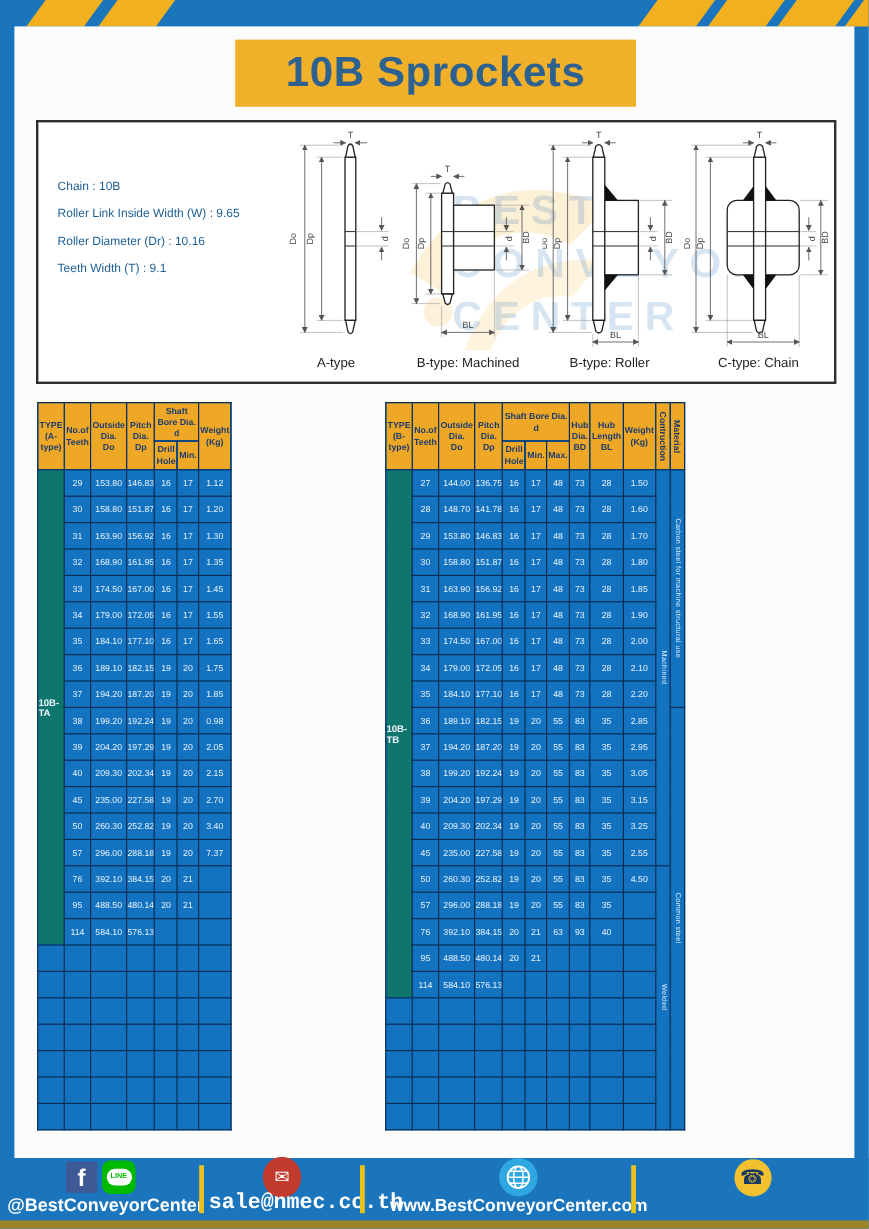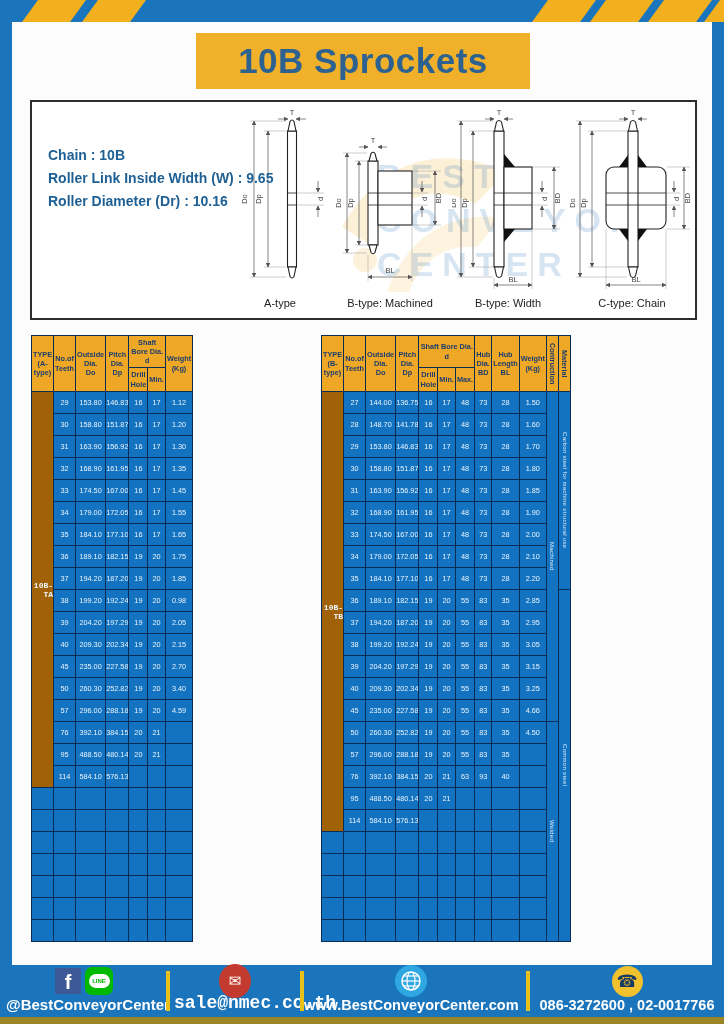--- a/index.html
+++ b/index.html
@@ -25,21 +25,21 @@
     position:absolute; left:18px; top:78px; width:667px; height:220px;
     background:#fff; border:2px solid #2e2e2e; overflow:hidden;
   }
   .wm-logo { position:absolute; left:295px; top:30px; opacity:.45; z-index:0; }
   .wm-text {
     position:absolute; left:345px; top:52px; z-index:0;
     font-size:34px; font-weight:bold; letter-spacing:9px; line-height:44px;
     color:rgba(35,110,185,0.18);
   }
   .spec-lines { position:absolute; left:16px; top:42px; z-index:2; }
-  .spec-line { font-size:14px; font-weight:bold; color:#1e5f94; line-height:23px; white-space:nowrap; }
+  .spec-line { font-size:10px; font-weight:normal; color:#1e5f94; line-height:23px; white-space:nowrap; }
   .diagrams { position:absolute; left:200px; top:5px; width:462px; display:flex; justify-content:space-between; z-index:1; }
   .fig { display:flex; flex-direction:column; align-items:center; }
   .fig-caption { font-size:11px; color:#222; margin-top:0px; white-space:nowrap; }
   svg .dim  { stroke:#555; stroke-width:.7; fill:none; }
   svg .ext  { stroke:#999; stroke-width:.5; fill:none; }
   svg .plate{ fill:#fff; stroke:#222; stroke-width:1.1; }
   svg .bore { stroke:#222; stroke-width:.8; }
   svg .weld { fill:#111; }
   svg .dl   { font-size:7.5px; fill:#444; font-family:"Liberation Sans",sans-serif; }
   
@@ -49,21 +49,21 @@
     background:#efa826; color:#1c3c6e; font-size:7.3px; font-weight:bold;
     text-align:center; line-height:1.25; padding:1px;
   }
   .spec-table thead tr.h1 { height:32px; }
   .spec-table thead tr.h2 { height:24px; }
   .spec-table tbody tr { height:22px; }
   .spec-table td.data-cell {
     background:#1373c0; color:#e8f3fd; font-size:7.3px; text-align:center; vertical-align:middle;
   }
   .spec-table td.type-cell {
-    background:#a16207; color:#eef6fd; font-size:8px; font-weight:bold; text-align:right; vertical-align:middle;font-family:Liberation Mono, monospace;
+    background:#0f766e; color:#eef6fd; font-size:8px; font-weight:bold; text-align:left; vertical-align:middle;
   }
   .vert-th { writing-mode:vertical-rl; text-align:center; }
   td.vert-cell {
     background:#1373c0; color:#d9ebfa; writing-mode:vertical-rl; font-size:6px;
     text-align:center; vertical-align:middle; white-space:nowrap; letter-spacing:.3px;
   }
   #table-a-mount .spec-table { left:0; top:0; }
   .table-a-wrap { position:absolute; left:19px;  top:313px; }
   .table-b-wrap { position:absolute; left:309px; top:313px; }
   
@@ -116,20 +116,21 @@
     <div class="wm-text">
       <div>BEST</div>
       <div>CONVEYOR</div>
       <div>CENTER</div>
     </div>
 
     <div class="spec-lines">
       <div class="spec-line">Chain : 10B</div>
       <div class="spec-line">Roller Link Inside Width (W) : 9.65</div>
       <div class="spec-line">Roller Diameter (Dr) : 10.16</div>
+      <div class="spec-line">Teeth Width (T) : 9.1</div>
     </div>
 
     <div class="diagrams">
 
       <div class="fig">
         <svg width="96" height="190" viewBox="0 0 96 190">
           <text class="dl" x="60" y="8" text-anchor="middle">T</text>
           <line class="dim" x1="46" y1="12" x2="56" y2="12" marker-end="url(#arw)"></line>
           <line class="dim" x1="74" y1="12" x2="64" y2="12" marker-end="url(#arw)"></line>
           <line class="ext" x1="54" y1="14" x2="18" y2="14"></line>
@@ -218,21 +219,21 @@
           <text class="dl" x="95" y="92" text-anchor="middle" transform="rotate(-90 95 92)">d</text>
           <line class="ext" x1="81" y1="60" x2="108" y2="60"></line>
           <line class="ext" x1="81" y1="122" x2="108" y2="122"></line>
           <line class="dim" x1="102" y1="60" x2="102" y2="122" marker-start="url(#arw)" marker-end="url(#arw)"></line>
           <text class="dl" x="108" y="91" text-anchor="middle" transform="rotate(-90 108 91)">BD</text>
           <line class="ext" x1="42" y1="171" x2="42" y2="182"></line>
           <line class="ext" x1="80" y1="122" x2="80" y2="182"></line>
           <line class="dim" x1="42" y1="178" x2="80" y2="178" marker-start="url(#arw)" marker-end="url(#arw)"></line>
           <text class="dl" x="61" y="175" text-anchor="middle">BL</text>
         </svg>
-        <div class="fig-caption">B-type: Width</div>
+        <div class="fig-caption">B-type: Roller</div>
       </div>
 
       <div class="fig">
         <svg width="124" height="190" viewBox="0 0 124 190">
           <text class="dl" x="63" y="8" text-anchor="middle">T</text>
           <line class="dim" x1="49" y1="12" x2="58" y2="12" marker-end="url(#arw)"></line>
           <line class="dim" x1="77" y1="12" x2="68" y2="12" marker-end="url(#arw)"></line>
           <line class="ext" x1="57" y1="14" x2="6" y2="14"></line>
           <line class="ext" x1="57" y1="170" x2="6" y2="170"></line>
           <line class="dim" x1="10" y1="14" x2="10" y2="170" marker-start="url(#arw)" marker-end="url(#arw)"></line>
@@ -409,21 +410,21 @@
             <td class="data-cell">19</td>
             <td class="data-cell">20</td>
             <td class="data-cell">3.40</td>
           </tr>
           <tr>
             <td class="data-cell">57</td>
             <td class="data-cell">296.00</td>
             <td class="data-cell">288.18</td>
             <td class="data-cell">19</td>
             <td class="data-cell">20</td>
-            <td class="data-cell">4.59</td>
+            <td class="data-cell">7.37</td>
           </tr>
           <tr>
             <td class="data-cell">76</td>
             <td class="data-cell">392.10</td>
             <td class="data-cell">384.15</td>
             <td class="data-cell">20</td>
             <td class="data-cell">21</td>
             <td class="data-cell"></td>
           </tr>
           <tr>
@@ -704,21 +705,21 @@
           </tr>
           <tr>
             <td class="data-cell">45</td>
             <td class="data-cell">235.00</td>
             <td class="data-cell">227.58</td>
             <td class="data-cell">19</td>
             <td class="data-cell">20</td>
             <td class="data-cell">55</td>
             <td class="data-cell">83</td>
             <td class="data-cell">35</td>
-            <td class="data-cell">4.66</td>
+            <td class="data-cell">2.55</td>
           </tr>
           <tr>
             <td class="data-cell">50</td>
             <td class="data-cell">260.30</td>
             <td class="data-cell">252.82</td>
             <td class="data-cell">19</td>
             <td class="data-cell">20</td>
             <td class="data-cell">55</td>
             <td class="data-cell">83</td>
             <td class="data-cell">35</td>
@@ -846,35 +847,34 @@
     <div class="f-label" style="font-size:15px;">@BestConveyorCenter</div>
   </div>
   <div class="divider" style="left:166px"></div>
   <div class="f-section" style="left:174px; width:122px;">
     <div class="f-icons">
       <div class="mail-icon">✉</div>
     </div>
     <div class="f-label" style="font-size:18px;font-family:Liberation Mono, monospace;">sale@nmec.co.th</div>
   </div>
   <div class="divider" style="left:300px"></div>
-  <div class="f-section" style="left:304px; width:214px;">
+  <div class="f-section" style="left:325px; width:214px;">
     <div class="f-icons">
       <div class="globe-icon">
         <svg width="24" height="24" viewBox="0 0 24 24">
           <circle cx="12" cy="12" r="9" fill="none" stroke="#fff" stroke-width="1.5"></circle>
           <ellipse cx="12" cy="12" rx="4" ry="9" fill="none" stroke="#fff" stroke-width="1.2"></ellipse>
           <line x1="3" y1="12" x2="21" y2="12" stroke="#fff" stroke-width="1.2"></line>
           <line x1="4.5" y1="7" x2="19.5" y2="7" stroke="#fff" stroke-width="1.2"></line>
           <line x1="4.5" y1="17" x2="19.5" y2="17" stroke="#fff" stroke-width="1.2"></line>
         </svg>
       </div>
     </div>
     <div class="f-label" style="font-size:14.5px;">www.BestConveyorCenter.com</div>
   </div>
   <div class="divider" style="left:526px"></div>
   <div class="f-section" style="left:534px; width:186px;">
     <div class="f-icons">
       <div class="phone-icon">☎</div>
     </div>
-    <div class="f-label" style="font-size:14.5px;">086-3272600 , 02-0017766</div>
   </div>
 </div>
 <div class="footer-strip"></div>
 
 </body></html>

